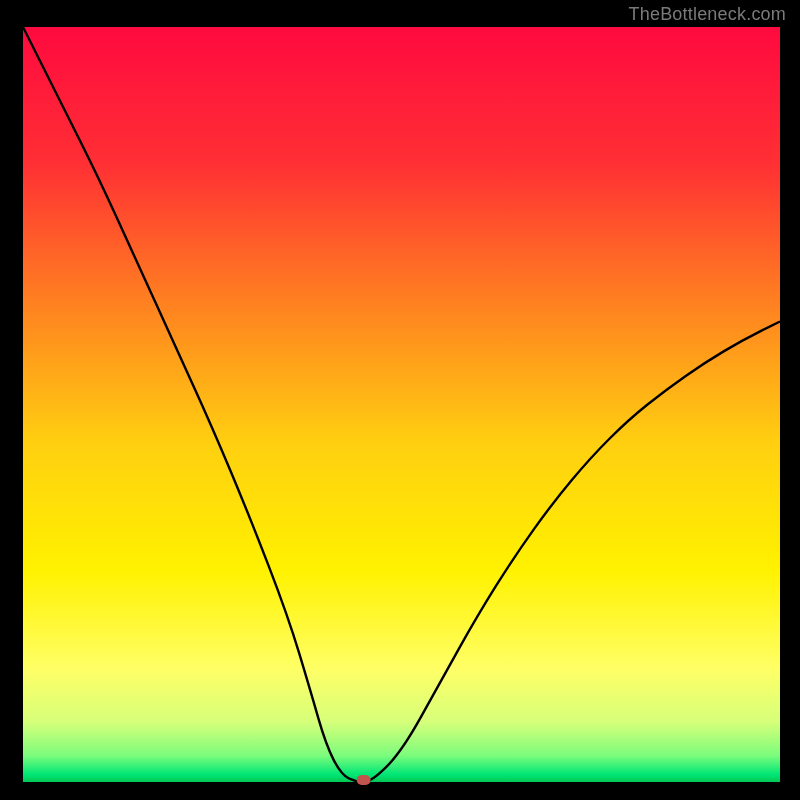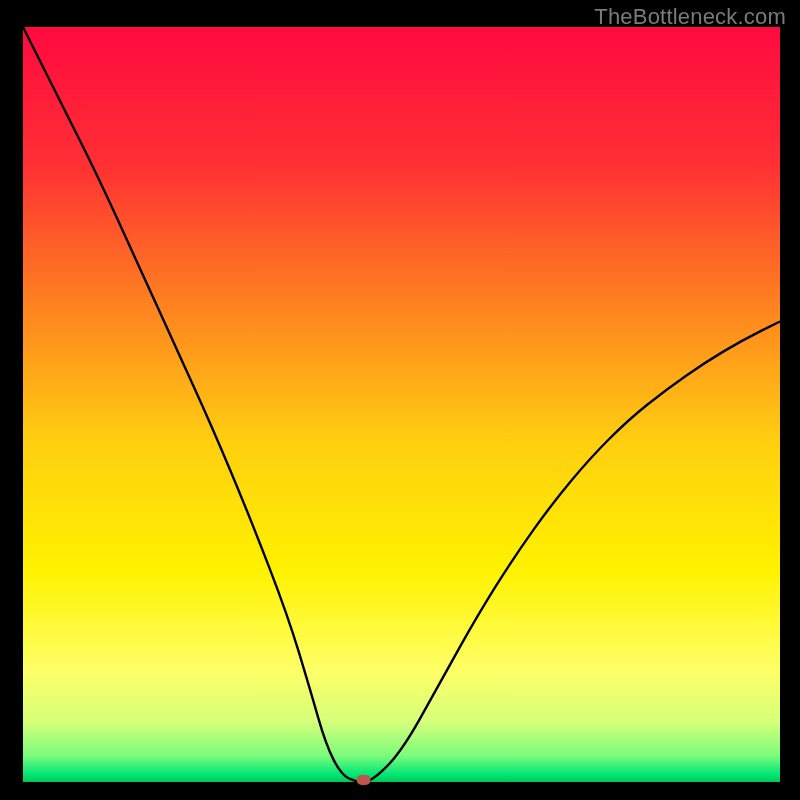--- a/index.html
+++ b/index.html
@@ -15,21 +15,21 @@
     position: relative;
     width: 800px;
     height: 800px;
     background: #000;
   }
   .watermark {
     position: absolute;
     top: 4px;
     right: 14px;
     color: #7a7a7a;
-    font-size: 22px;
+    font-size: 18px;
     font-weight: 400;
     letter-spacing: 0.2px;
     z-index: 10;
   }
   svg {
     display: block;
   }
 </style>
 </head>
 <body>

